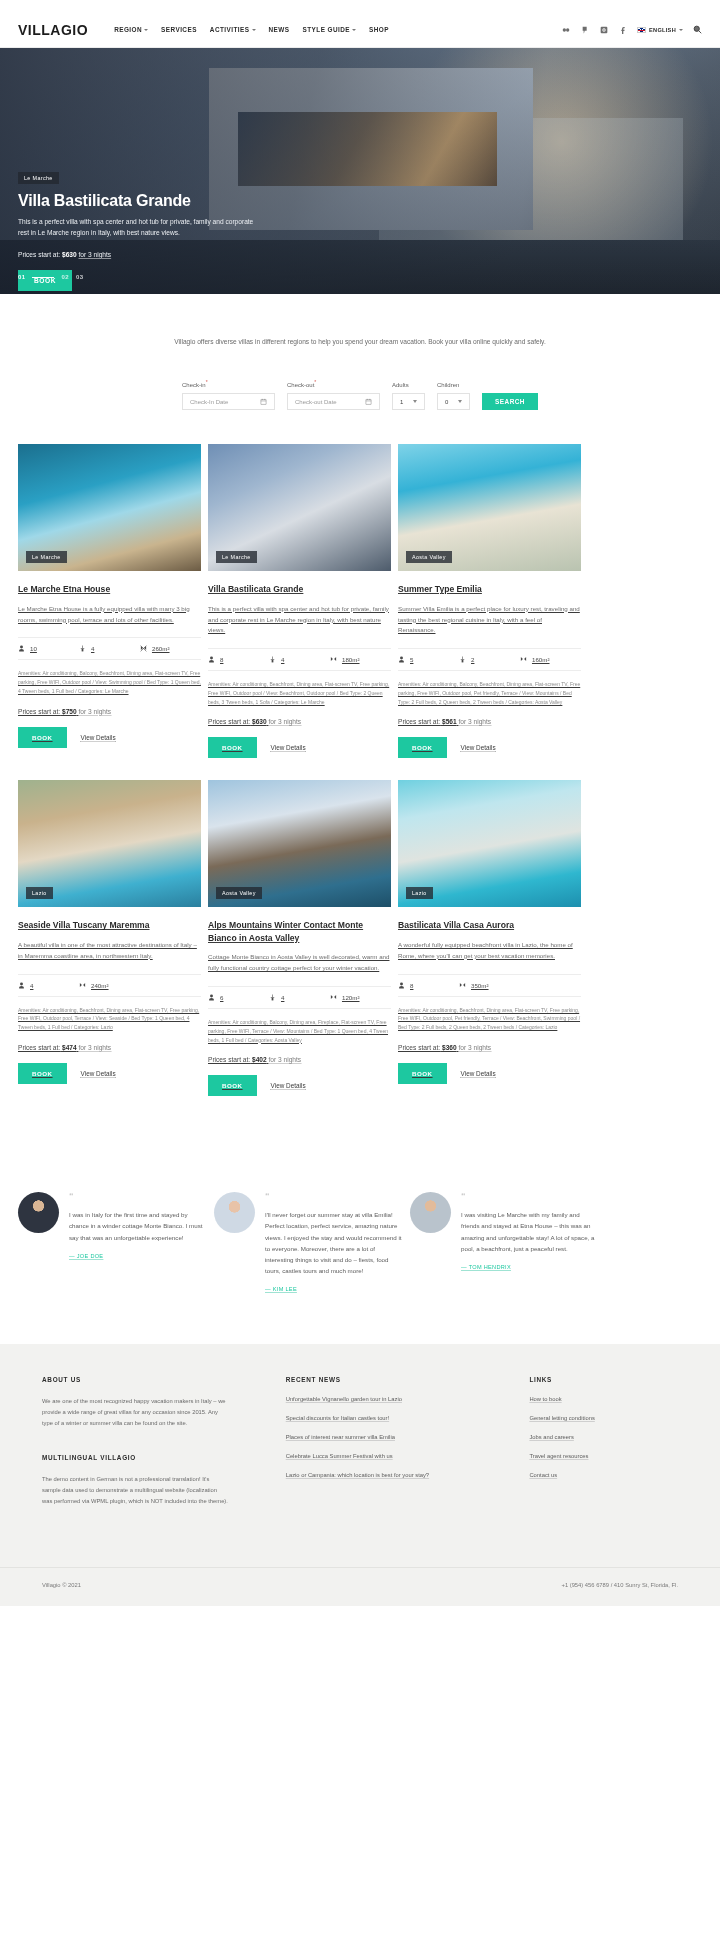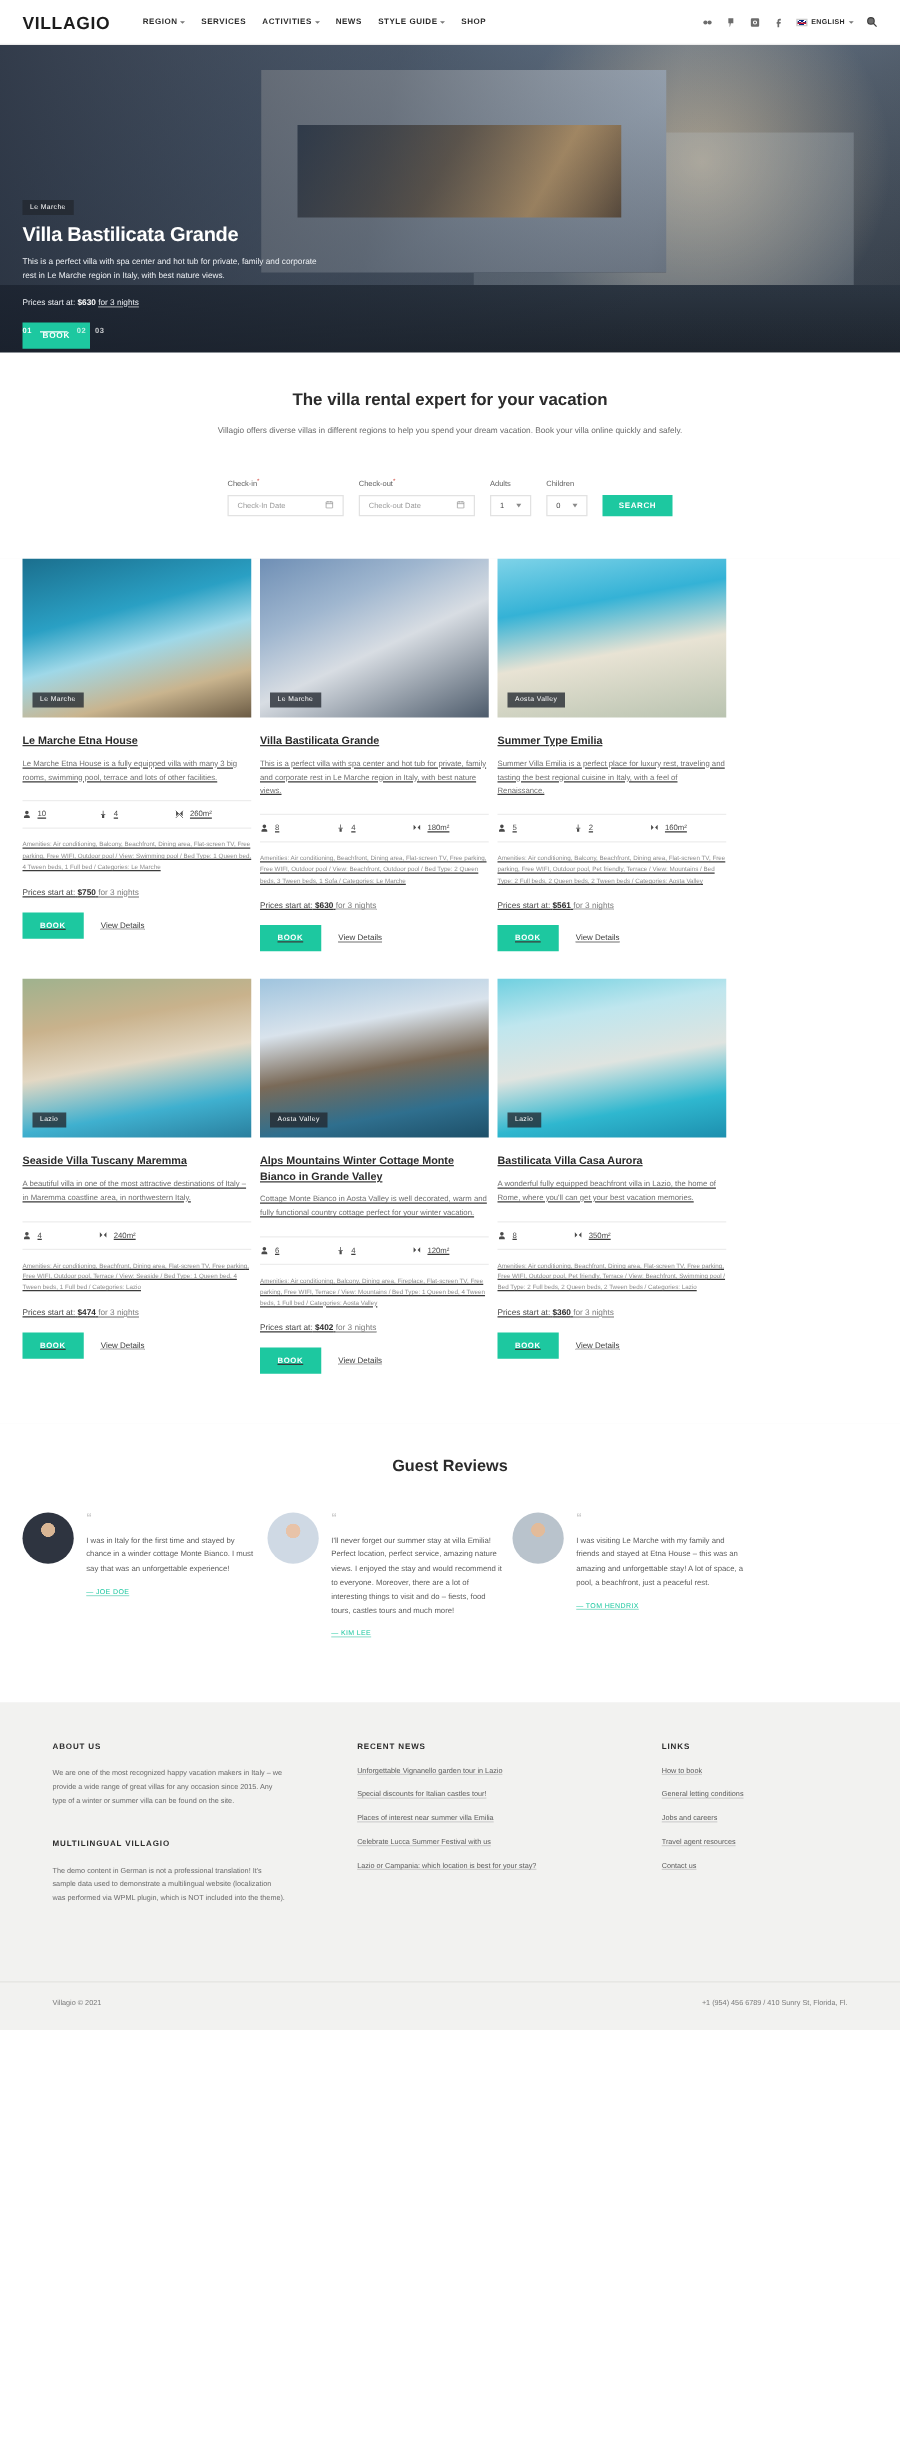--- a/index.html
+++ b/index.html
@@ -3,21 +3,21 @@
 <meta charset="utf-8">
 <style>
   * { margin:0; padding:0; box-sizing:border-box; }
   html,body { width:720px; }
   body {
     font-family: "Liberation Sans", sans-serif;
     background:#ffffff;
     color:#3b3b3b;
     -webkit-font-smoothing:antialiased;
   }
-  .page { width:720px; margin:0 auto; background:#f2f2f0; }
+  .page { width:720px; margin:12px auto; background:#f2f2f0; }
 
   
   .topbar { background:#ffffff; height:36px; display:flex; align-items:center;
             padding:0 18px; border-bottom:1px solid #ececec; }
   .logo { font-size:14px; font-weight:bold; letter-spacing:.5px; color:#1c1c1c; }
   .nav { display:flex; align-items:center; gap:13px; margin-left:26px; }
   .nav-item { font-size:6.4px; letter-spacing:.45px; color:#2b2b2b; font-weight:bold;
               display:flex; align-items:center; gap:2px; cursor:pointer; white-space:nowrap;}
   .caret { width:0;height:0;border-left:2.4px solid transparent;border-right:2.4px solid transparent;
            border-top:2.8px solid #777; display:inline-block; }
@@ -226,21 +226,20 @@
     </div>
     <div class="hero-pager">
       <span class="pg">01</span>
       <i class="pg-line"></i>
       <span class="pg dim">02</span>
       <span class="pg dim">03</span>
     </div>
   </div>
 
   <div class="sec-white">
-    <div class="sec-title">The villa rental expert for your vacation</div>
     <div class="sec-sub">Villagio offers diverse  villas in different regions to help you spend your dream vacation. Book your villa online quickly and safely.</div>
     <div class="form-row">
       <div>
         <div class="fld-label"><span>Check-in</span><sup>*</sup></div>
         <div class="fld-box fld-date">
           <span>Check-In Date</span>
           <span class="cal"><svg viewBox="0 0 24 24">
                 <rect x="3" y="5" width="18" height="17" rx="1"></rect>
                 <path d="M3 10h18M8 3v4M16 3v4"></path>
               </svg></span>
@@ -415,21 +414,21 @@
         <div class="card-actions">
           <button class="btn-book-sm">BOOK</button>
           <span class="link-details">View Details</span>
         </div>
       </div>
 
       <div class="card">
         <div class="card-img ci5">
             <span class="tagpill">Aosta Valley</span>
           </div>
-        <div class="card-title">Alps Mountains Winter Cottage Monte Bianco in Grande Valley</div>
+        <div class="card-title">Alps Mountains Winter Contact Monte Bianco in Aosta Valley</div>
         <div class="card-desc">Cottage Monte Bianco in Aosta Valley is well decorated, warm and fully functional country cottage perfect for your winter vacation.</div>
         <div class="specs">
           <span class="spec">
               <svg viewBox="0 0 24 24">
                 <path d="M12 12a5 5 0 100-10 5 5 0 000 10zm0 2c-5 0-8 2.5-8 5v3h16v-3c0-2.5-3-5-8-5z"></path>
               </svg>
               <span>6</span>
             </span>
           <span class="spec">
               <svg viewBox="0 0 24 24">
@@ -479,21 +478,20 @@
         <div class="card-actions">
           <button class="btn-book-sm">BOOK</button>
           <span class="link-details">View Details</span>
         </div>
       </div>
 
     </div>
   </div>
 
   <div class="reviews">
-    <div class="rev-title">Guest Reviews</div>
     <div class="rev-row">
       <div class="rev">
         <div class="avatar av1"></div>
         <div>
           <div class="quote">“</div>
           <div class="rev-text">I was in Italy for the first time and stayed by chance in a winder cottage Monte Bianco. I must say that was an unforgettable experience!</div>
           <div class="rev-author">— JOE DOE</div>
         </div>
       </div>
       <div class="rev">

